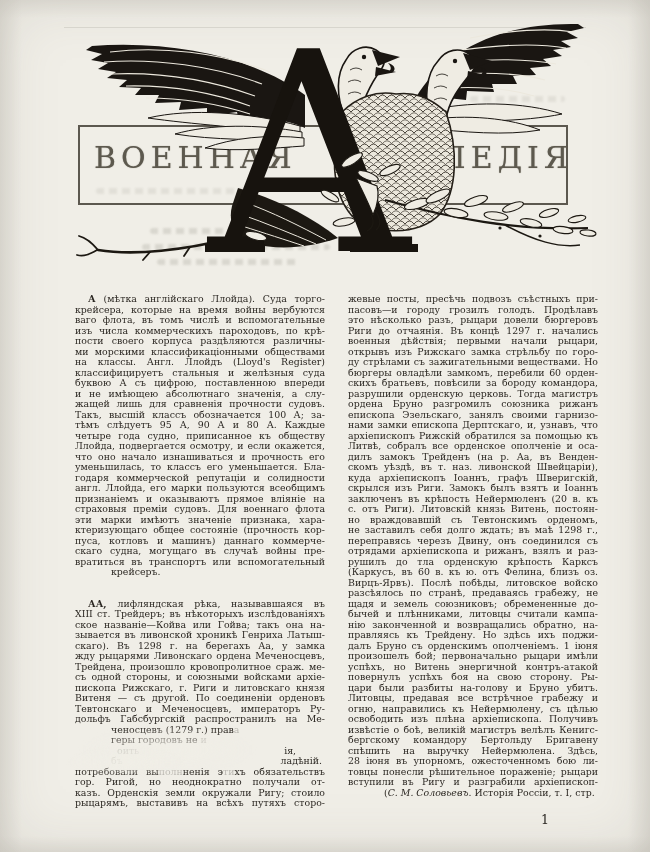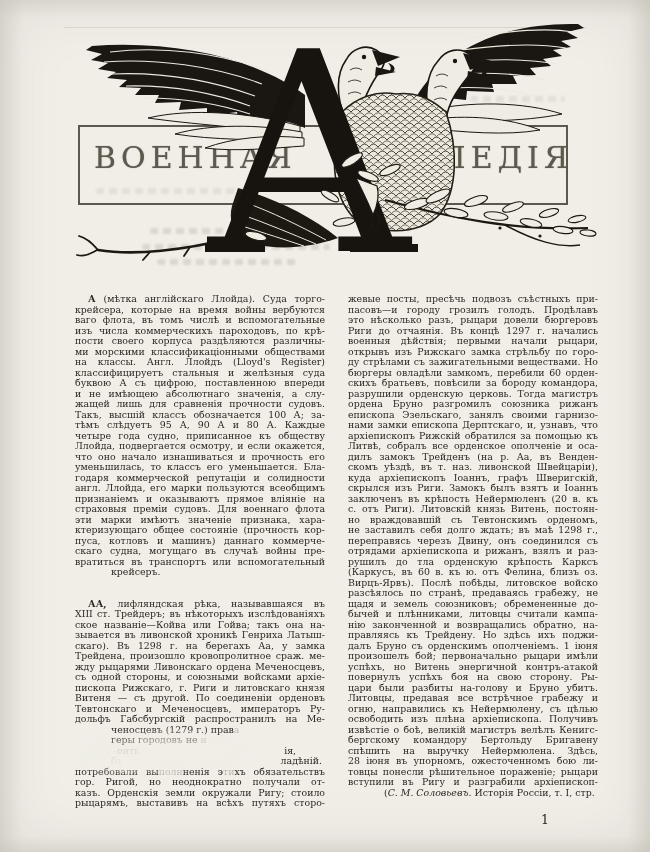--- a/index.html
+++ b/index.html
@@ -185,22 +185,22 @@
       <div class="tline"><span>ктеризующаго общее состояніе (прочность кор-</span></div>
       <div class="tline"><span>пуса, котловъ и машинъ) даннаго коммерче-</span></div>
       <div class="tline"><span>скаго судна, могущаго въ случаѣ войны пре-</span></div>
       <div class="tline"><span>вратиться въ транспортъ или вспомогательный</span></div>
       <div class="tline nojust"><span>крейсеръ.</span></div>
       <div class="tline ind pgap"><span class="b">АА, </span><span>лифляндская рѣка, называвшаяся въ</span></div>
       <div class="tline"><span>XIII ст. Трейдеръ; въ нѣкоторыхъ изслѣдованіяхъ</span></div>
       <div class="tline"><span>ское названіе—Койва или Гойва; такъ она на-</span></div>
       <div class="tline"><span>зывается въ ливонской хроникѣ Генриха Латыш-</span></div>
       <div class="tline"><span>скаго). Въ 1298 г. на берегахъ Аа, у замка</span></div>
+      <div class="tline"><span>жду рыцарями Ливонскаго ордена Меченосцевъ,</span></div>
       <div class="tline"><span>Трейдена, произошло кровопролитное сраж. ме-</span></div>
-      <div class="tline"><span>жду рыцарями Ливонскаго ордена Меченосцевъ,</span></div>
       <div class="tline"><span>съ одной стороны, и союзными войсками архіе-</span></div>
       <div class="tline"><span>пископа Рижскаго, г. Риги и литовскаго князя</span></div>
       <div class="tline"><span>Витеня — съ другой. По соединеніи орденовъ</span></div>
       <div class="tline"><span>Тевтонскаго и Меченосцевъ, императоръ Ру-</span></div>
       <div class="tline"><span>дольфъ Габсбургскій распространилъ на Ме-</span></div>
       <div class="tline nojust"><span>ченосцевъ (1279 г.) прав</span><span class="fade">а</span><span class="gap" style="width: 58px;"></span><span>которымъ бюр-</span></div>
       <div class="tline nojust"><span>геры городовъ не </span><span class="fade">и</span><span class="gap" style="width: 90px;"></span><span>зрѣшенія орде-</span></div>
       <div class="tline nojust"><span class="gap" style="width: 6px;"></span><span class="fade">оить</span><span class="gap" style="width: 145px;"></span><span>ія, угрожающія</span></div>
       <div class="tline nojust"><span class="fade">бъ</span><span class="gap" style="width: 158px;"></span><span>ладѣній. Рыцари</span></div>
       <div class="tline"><span>потребовали вы</span><span class="fade">полн</span><span>ненія э</span><span class="fade">ти</span><span>хъ обязательствъ</span></div>

